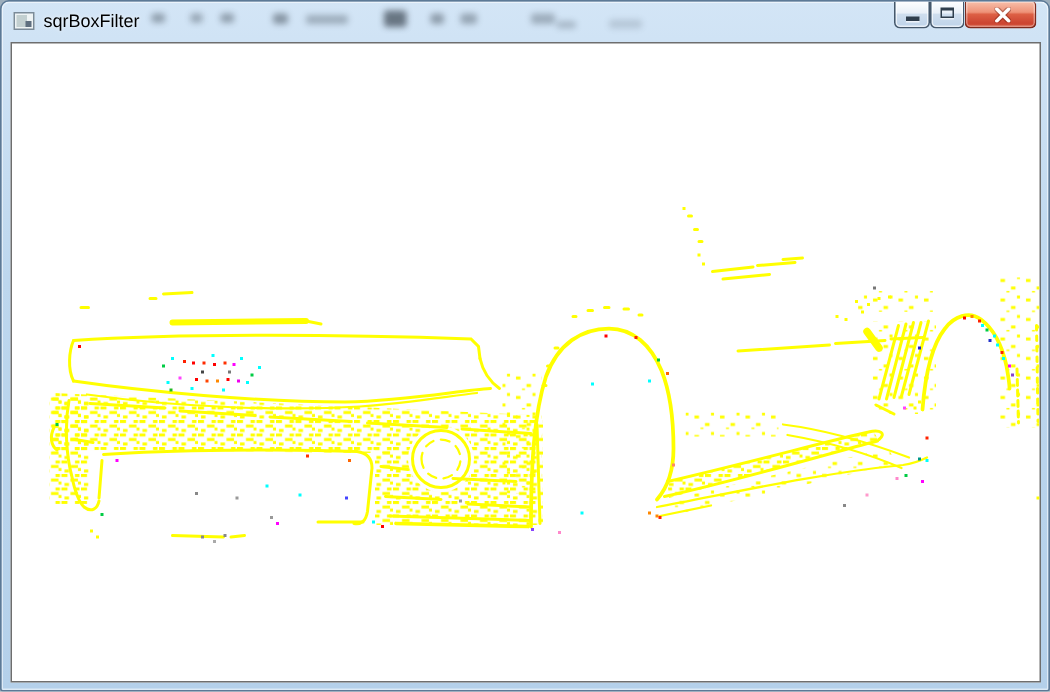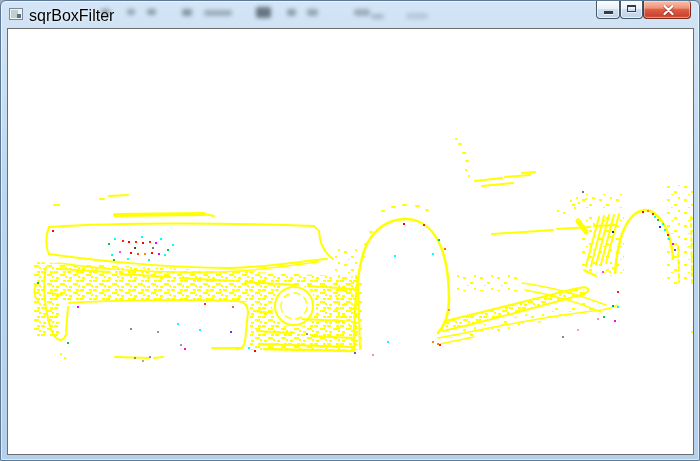--- a/index.html
+++ b/index.html
@@ -5,21 +5,21 @@
   html,body{margin:0;padding:0;background:#9daebc;font-family:"Liberation Sans",sans-serif;}
   .window{position:relative;width:700px;height:461px;box-sizing:border-box;
     background:linear-gradient(180deg,#d3e5f6 0%,#bdd7ee 40%,#b4d0ea 100%);
     border:1px solid #5c7996;border-radius:6px 6px 2px 2px;overflow:hidden;
     box-shadow:inset 0 0 0 1px rgba(255,255,255,.55);}
   .titlebar{position:absolute;left:0;top:0;width:100%;height:27px;}
   .app-icon{position:absolute;left:8px;top:7px;width:14px;height:12px;background:#eef3f4;
     border:1px solid #7b8b99;box-sizing:border-box;}
   .app-icon .ic-l{position:absolute;left:1px;top:1px;width:7px;height:8px;background:#c2cfd0;}
   .app-icon .ic-d{position:absolute;right:1px;bottom:1px;width:4px;height:4px;background:#5f6f7f;}
-  .title-text{position:absolute;left:28px;top:6px;font-size:16px;color:#000;white-space:nowrap;
+  .title-text{position:absolute;left:28px;top:6px;font-size:12px;color:#000;white-space:nowrap;
     text-shadow:0 0 3px rgba(255,255,255,.9);}
   .ghost{position:absolute;background:#3c4752;border-radius:2px;filter:blur(2px);}
   .win-btn{position:absolute;top:0;height:18px;box-sizing:border-box;cursor:default;
     border:1px solid #46586b;border-top:none;border-radius:0 0 4px 4px;
     background:linear-gradient(180deg,#fdfeff 0%,#e9f0f8 45%,#cfdeee 50%,#bed3e9 100%);
     box-shadow:inset 0 0 0 1px rgba(255,255,255,.65);}
   .btn-min{left:595px;width:24px;}
   .btn-max{left:619px;width:23px;}
   .btn-close{left:642px;width:48px;border-color:#7e2a1d;border-top-right-radius:3px;
     background:linear-gradient(180deg,#f8c0ab 0%,#ee9278 42%,#dd6045 50%,#cc4431 85%,#d55a41 100%);

